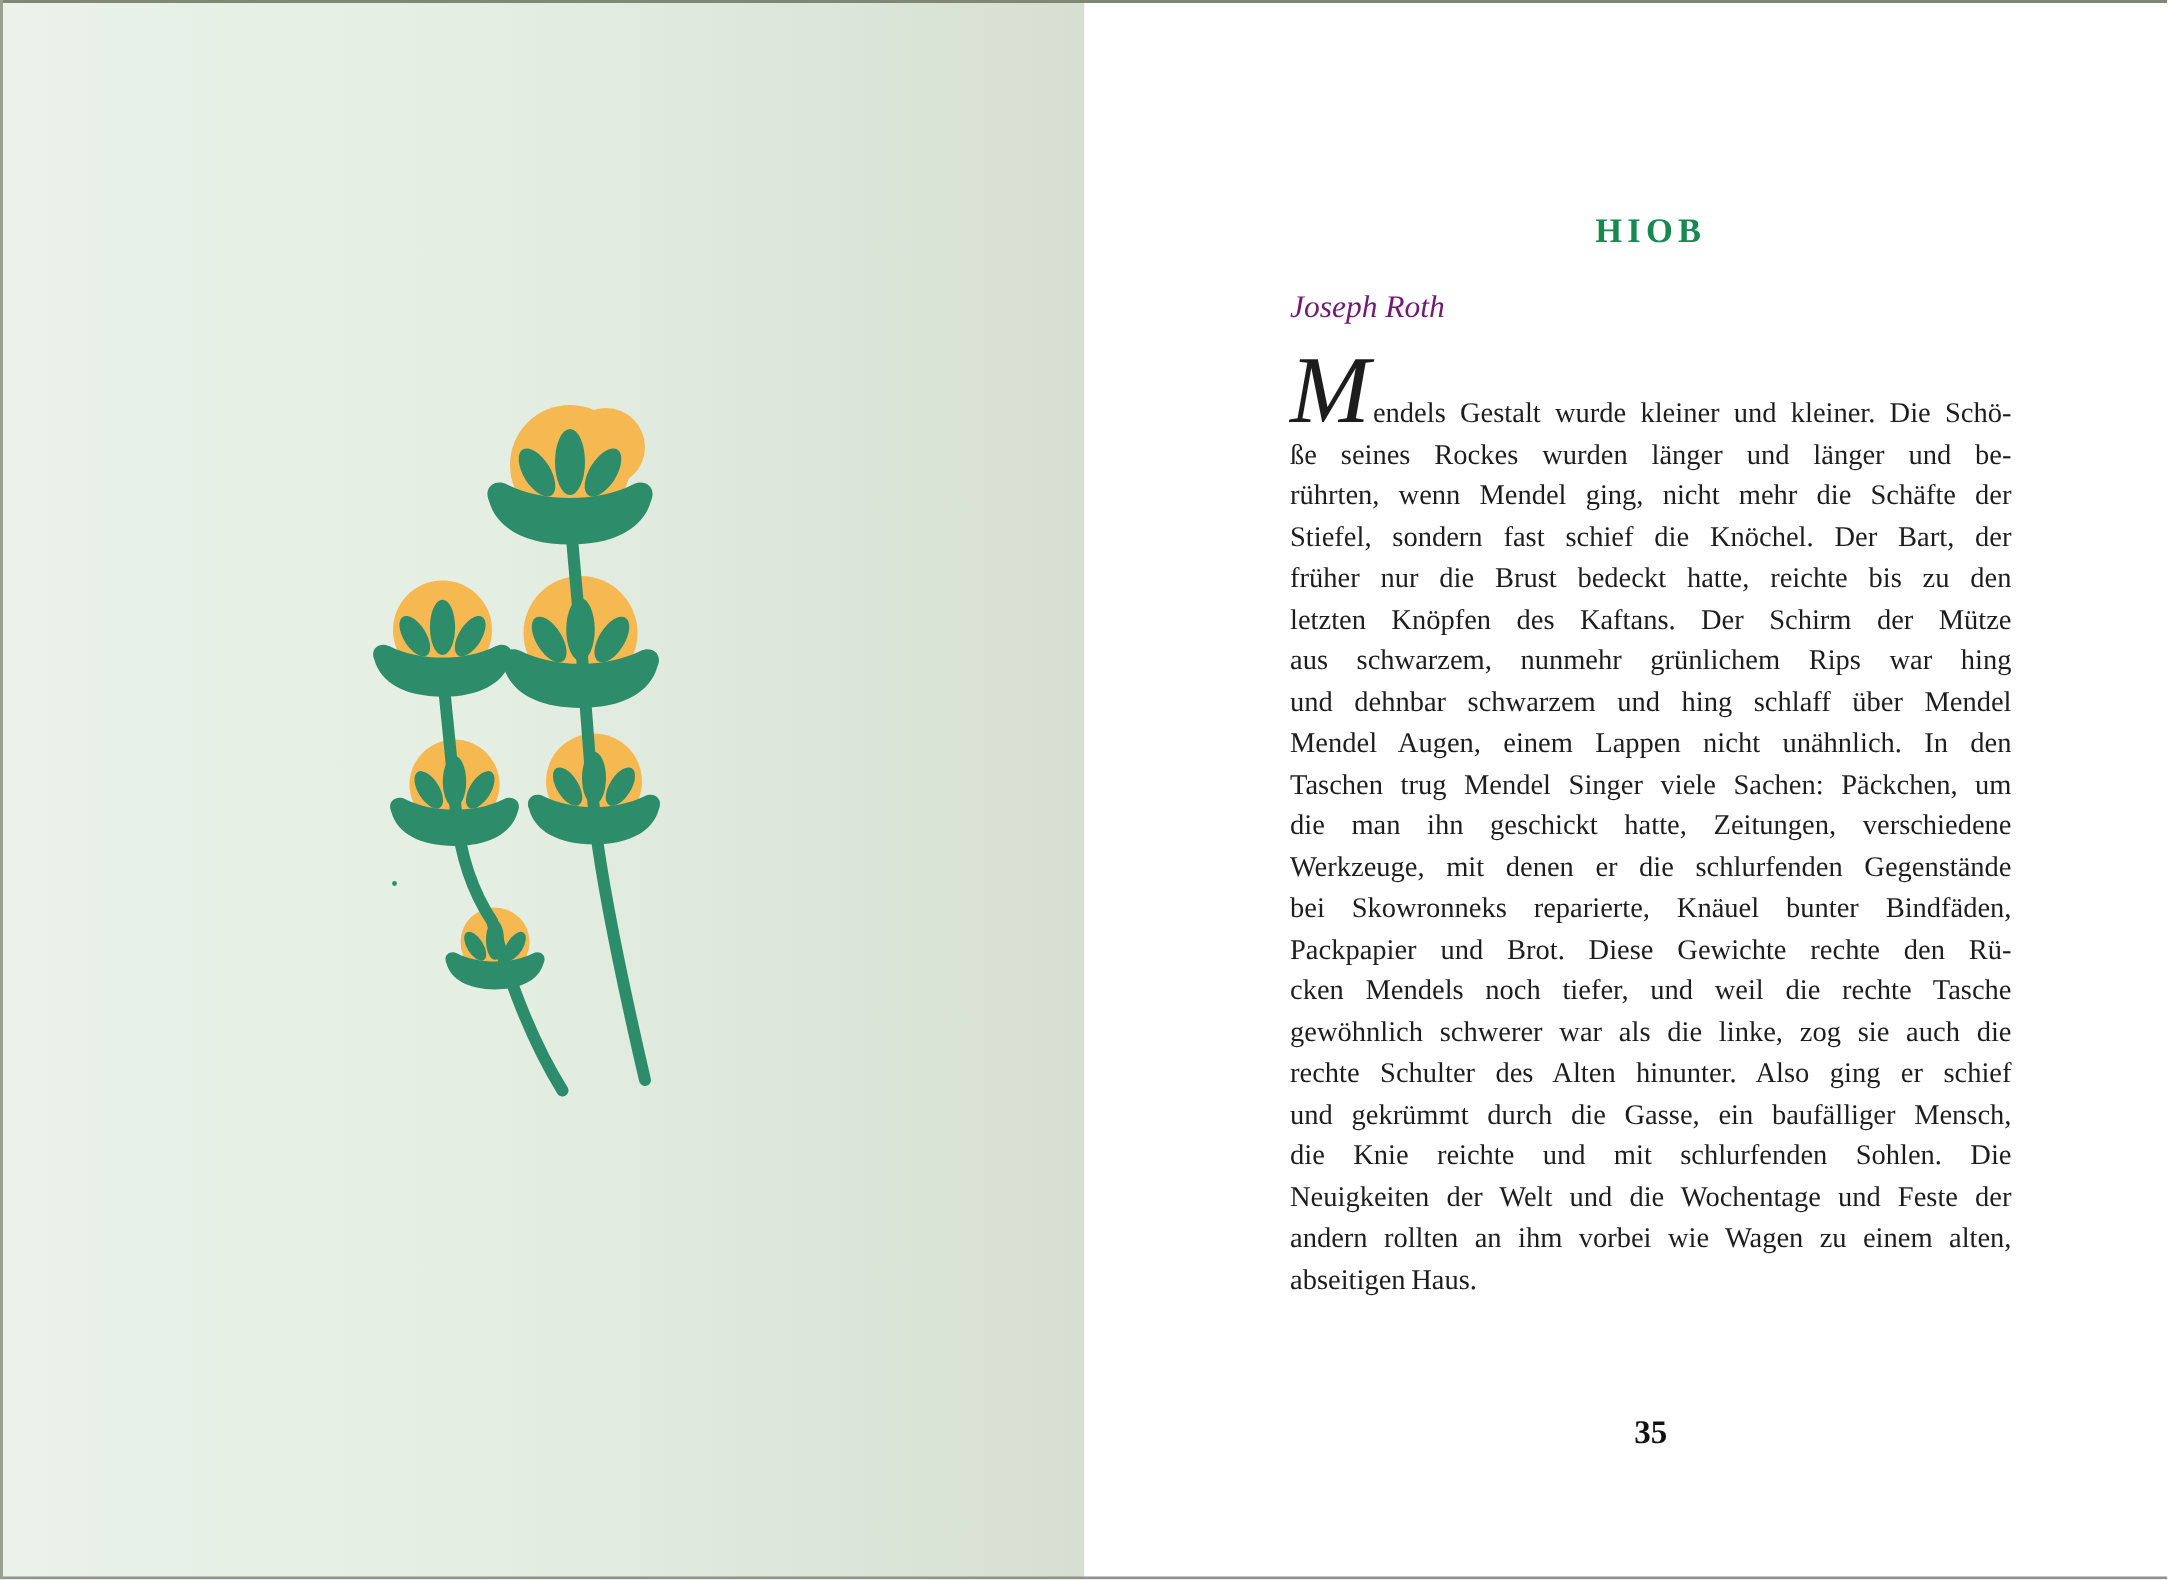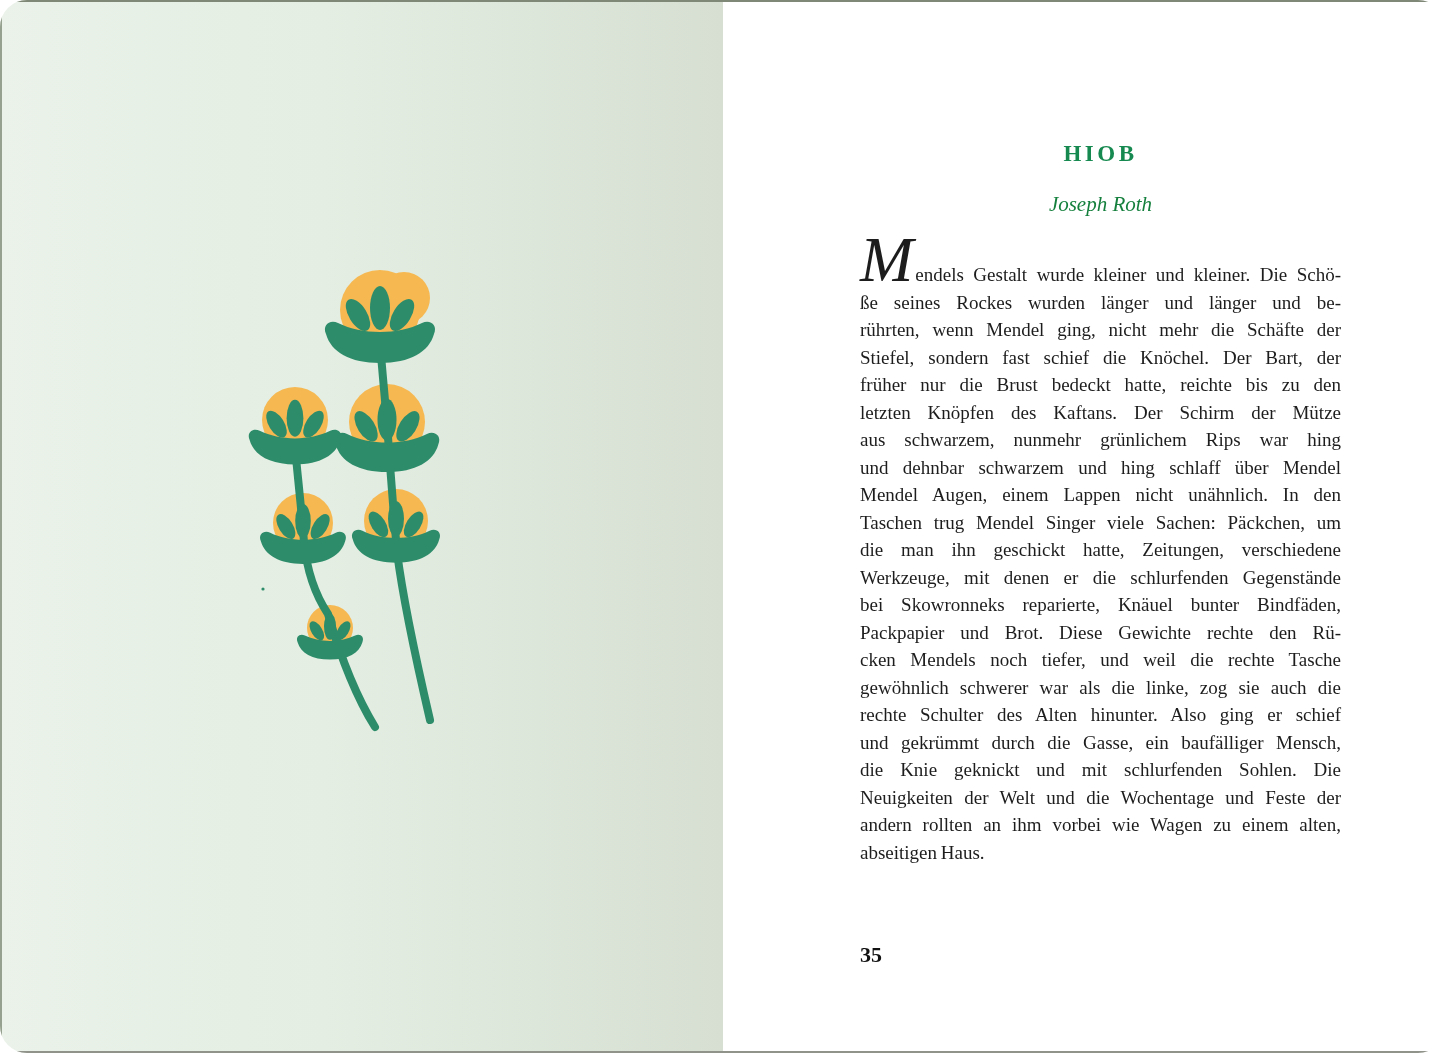--- a/index.html
+++ b/index.html
@@ -1,20 +1,19 @@
 <!DOCTYPE html>
 <html style="--title-green: #15894F; --blossom: #F6B851; --stem: #2D8D6B; --pgrad1: #EAF2E9; --pgrad2: #D6DFD2; --pagebg: #FFFFFF; --text: #1D1D1D;"><head>
 <meta charset="utf-8">
 <style>
   html,body { margin:0; padding:0; background:#ffffff; }
   .spread {
     position:relative; width:1445px; height:1053px; overflow:hidden;
     font-family:"Liberation Serif","DejaVu Serif",serif;
     background:#ffffff;
-    border-radius:27px;
   }
   .edge { position:absolute; z-index:10; }
   .edge.top    { left:0; top:0; width:1445px; height:2px; background:#7f8876; }
   .edge.bottom { left:0; bottom:0; width:1445px; height:2px; background:#90938a; }
   .edge.left   { left:0; top:0; width:2px; height:1053px; background:#97a18f; }
 
   .left-page {
     position:absolute; left:0; top:0; width:723px; height:1053px;
     background:linear-gradient(90deg, var(--pgrad1,#EAF2E9) 0%, #E4EEE2 45%, var(--pgrad2,#D6DFD2) 100%);
   }
@@ -28,35 +27,35 @@
     background:var(--pagebg,#ffffff);
   }
   .text-col { position:absolute; left:137px; top:0; width:481px; height:1053px; }
   .chapter-title {
     position:absolute; top:141px; left:0; width:100%;
     text-align:center; color:var(--title-green,#15894F);
     font-weight:bold; font-size:23px; letter-spacing:3.5px;
   }
   .author-name {
     position:absolute; top:192px; left:0; width:100%;
-    text-align:center; font-style:italic; font-size:21px; color:#15803d;
+    font-style:italic; font-size:21px; color:#701a75;
   }
   .body-text { position:absolute; top:260px; left:0; width:481px; color:var(--text,#1d1d1d); }
   .line {
     font-size:19px; line-height:27.5px; word-spacing:-1px;
     text-align:justify; text-align-last:justify;
   }
   .line.last { text-align-last:left; }
   .dropcap {
     font-size:64px; font-style:italic; line-height:0;
     letter-spacing:1px; margin-right:1px;
   }
   .page-number {
     position:absolute; top:942px; left:0; width:100%;
-    text-align:left; font-weight:bold; font-size:22px; color:#111;
+    text-align:center; font-weight:bold; font-size:22px; color:#111;
   }
 </style>
 </head>
 <body>
 
 <div class="spread">
 
   <div class="left-page">
     <svg class="illustration" width="248" height="492" viewBox="0 0 248 492">
       <defs>
@@ -111,21 +110,21 @@
           <div class="line">Mendel Augen, einem Lappen nicht unähnlich. In den</div>
           <div class="line">Taschen trug Mendel Singer viele Sachen: Päckchen, um</div>
           <div class="line">die man ihn geschickt hatte, Zeitungen, verschiedene</div>
           <div class="line">Werkzeuge, mit denen er die schlurfenden Gegenstände</div>
           <div class="line">bei Skowronneks reparierte, Knäuel bunter Bindfäden,</div>
           <div class="line">Packpapier und Brot. Diese Gewichte rechte den Rü-</div>
           <div class="line">cken Mendels noch tiefer, und weil die rechte Tasche</div>
           <div class="line">gewöhnlich schwerer war als die linke, zog sie auch die</div>
           <div class="line">rechte Schulter des Alten hinunter. Also ging er schief</div>
           <div class="line">und gekrümmt durch die Gasse, ein baufälliger Mensch,</div>
-          <div class="line">die Knie geknickt und mit schlurfenden Sohlen. Die</div>
+          <div class="line">die Knie reichte und mit schlurfenden Sohlen. Die</div>
           <div class="line">Neuigkeiten der Welt und die Wochentage und Feste der</div>
           <div class="line">andern rollten an ihm vorbei wie Wagen zu einem alten,</div>
           <div class="line last">abseitigen Haus.</div>
         </div>
       <div class="page-number">35</div>
     </div>
   </div>
 
   <div class="edge top"></div>
   <div class="edge bottom"></div>

